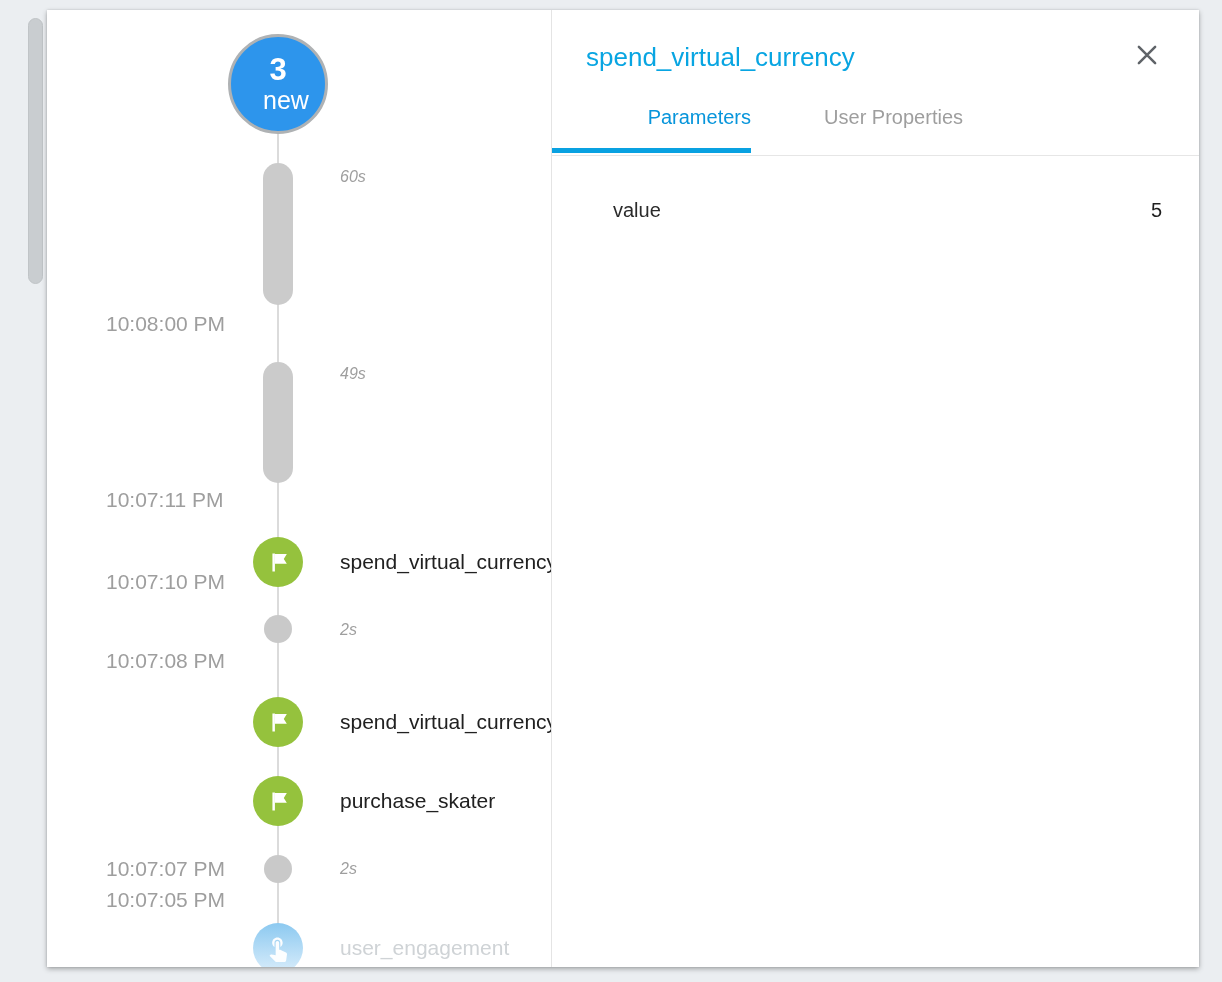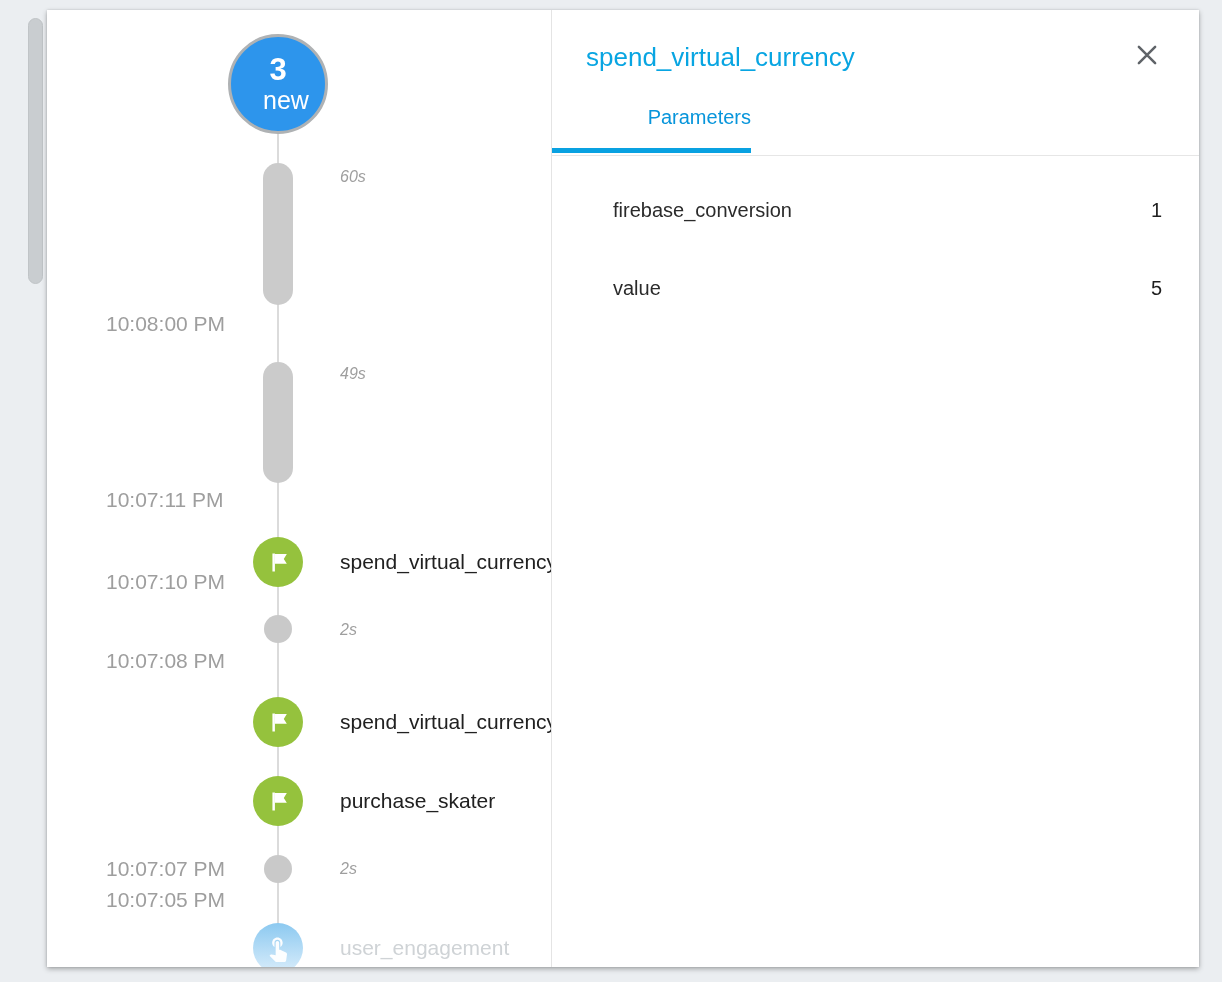--- a/index.html
+++ b/index.html
@@ -153,28 +153,25 @@
 
       <div class="d-title">spend_virtual_currency</div>
 
       <div class="close-btn">
         <svg width="26" height="26" viewBox="0 0 24 24">
           <path d="M4.5 4.5 L19.5 19.5 M19.5 4.5 L4.5 19.5" stroke="#5F6368" stroke-width="2.3" stroke-linecap="round" fill="none"></path>
         </svg>
       </div>
 
       <div class="tab tab1 active">Parameters</div>
+      <div class="tab tab2 inactive">User Properties</div>
       <div class="tab-underline"></div>
       <div class="tabbar-divider"></div>
 
       <div class="params">
-        <div class="param-row">
-          <span class="param-key">firebase_conversion</span>
-          <span class="param-val">1</span>
-        </div>
         <div class="param-row">
           <span class="param-key">value</span>
           <span class="param-val">5</span>
         </div>
       </div>
 
     </div>
   </div>
 </div>
 

